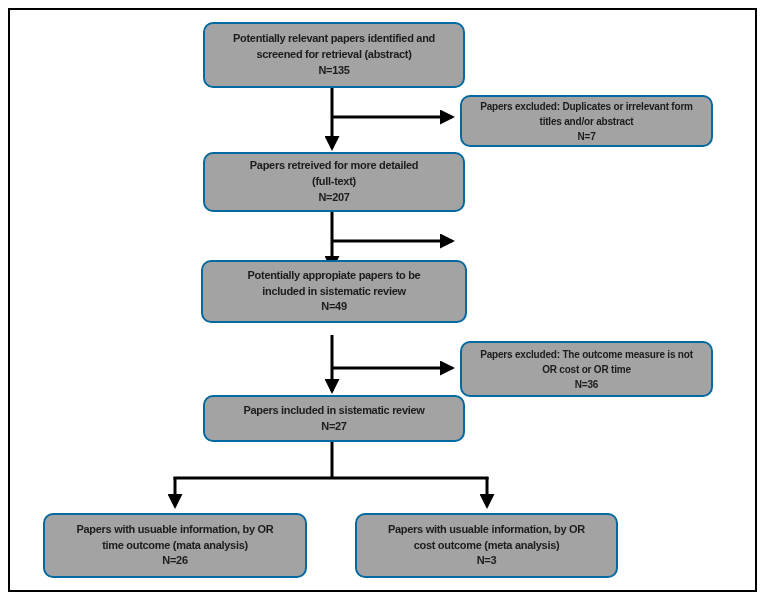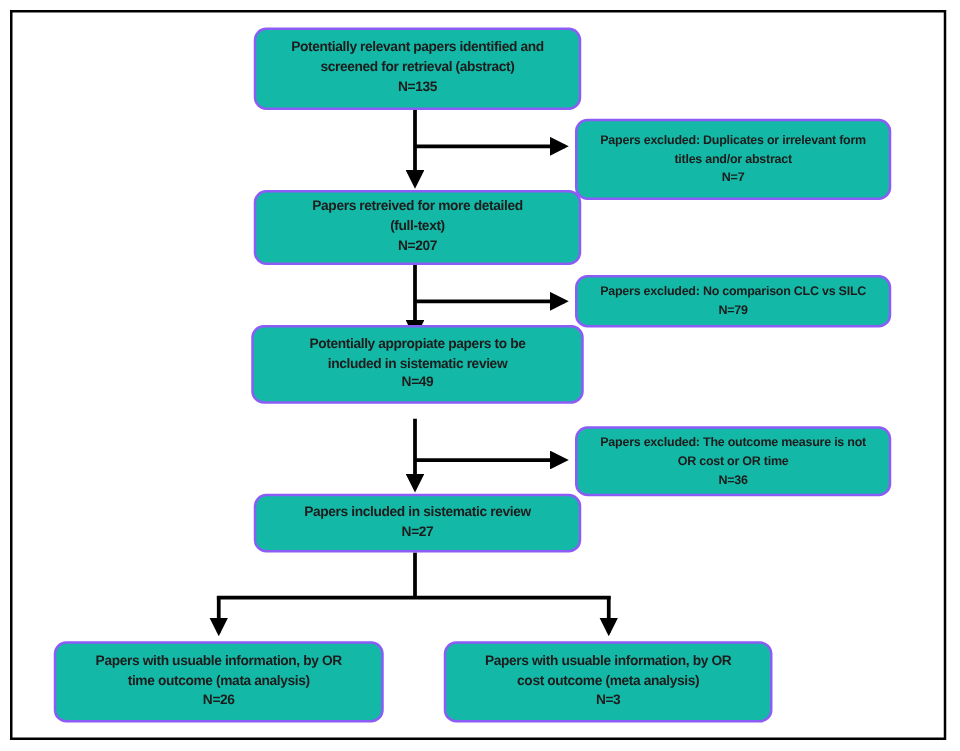--- a/index.html
+++ b/index.html
@@ -28,22 +28,22 @@
     position: absolute;
     left: 0;
     top: 0;
     width: 768px;
     height: 601px;
     pointer-events: none;
   }
   .box {
     position: absolute;
     box-sizing: border-box;
-    background: #14b8a6;
-    border: 2px solid #8b5cf6;
+    background: #a3a3a3;
+    border: 2px solid #0369a1;
     border-radius: 10px;
     display: flex;
     align-items: center;
     justify-content: center;
     text-align: center;
     padding: 2px 5px;
   }
   .box-text {
     white-space: pre-line;
     font-weight: 700;
@@ -54,21 +54,21 @@
     line-height: 1.45;
     letter-spacing: -0.3px;
   }
   .excl .box-text {
     font-size: 10px;
     line-height: 1.5;
     letter-spacing: -0.2px;
   }
   
   .b-main1 { left: 203px; top: 22px;  width: 262px; height: 66px; }
-  .b-exc1  { left: 460px; top: 95px;  width: 253px; height: 65px; }
+  .b-exc1  { left: 460px; top: 95px;  width: 253px; height: 52px; }
   .b-main2 { left: 203px; top: 152px; width: 262px; height: 60px; }
   .b-exc2  { left: 460px; top: 220px; width: 253px; height: 42px; }
   .b-main3 { left: 201px; top: 260px; width: 266px; height: 63px; }
   .b-exc3  { left: 460px; top: 341px; width: 253px; height: 56px; }
   .b-main4 { left: 203px; top: 395px; width: 262px; height: 47px; }
   .b-outL  { left: 43px;  top: 513px; width: 264px; height: 65px; }
   .b-outR  { left: 355px; top: 513px; width: 263px; height: 65px; }
 </style>
 </head>
 <body>
@@ -113,24 +113,20 @@
 titles and/or abstract
 N=7</span>
   </div>
 
   <div class="box main b-main2">
     <span class="box-text">Papers retreived for more detailed
 (full-text)
 N=207</span>
   </div>
 
-  <div class="box excl b-exc2">
-    <span class="box-text">Papers excluded: No comparison CLC vs SILC
-N=79</span>
-  </div>
 
   <div class="box main b-main3">
     <span class="box-text">Potentially appropiate papers to be
 included in sistematic review
 N=49</span>
   </div>
 
   <div class="box excl b-exc3">
     <span class="box-text">Papers excluded: The outcome measure is not
 OR cost or OR time

